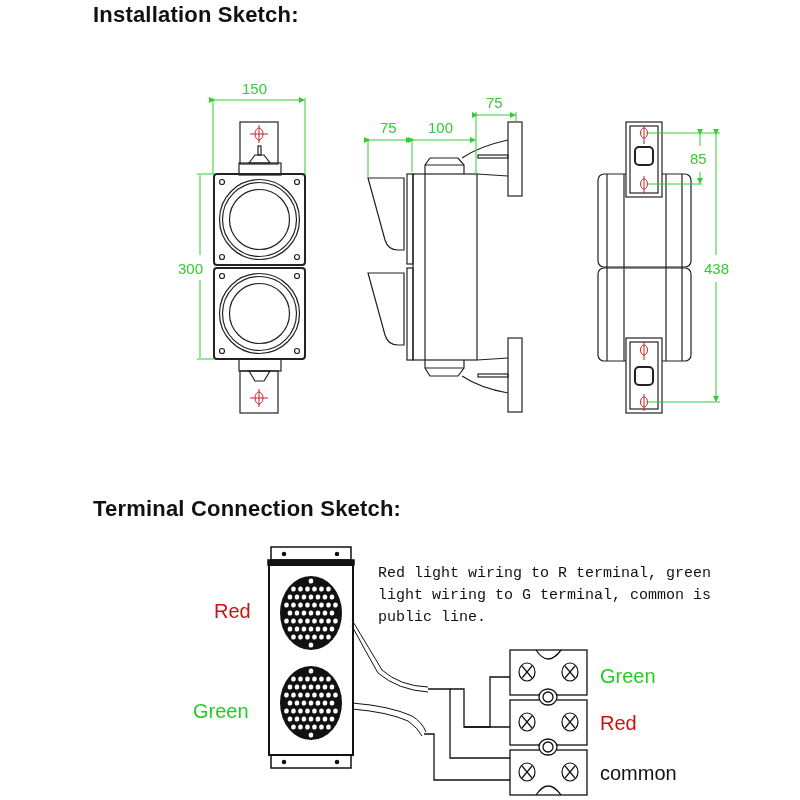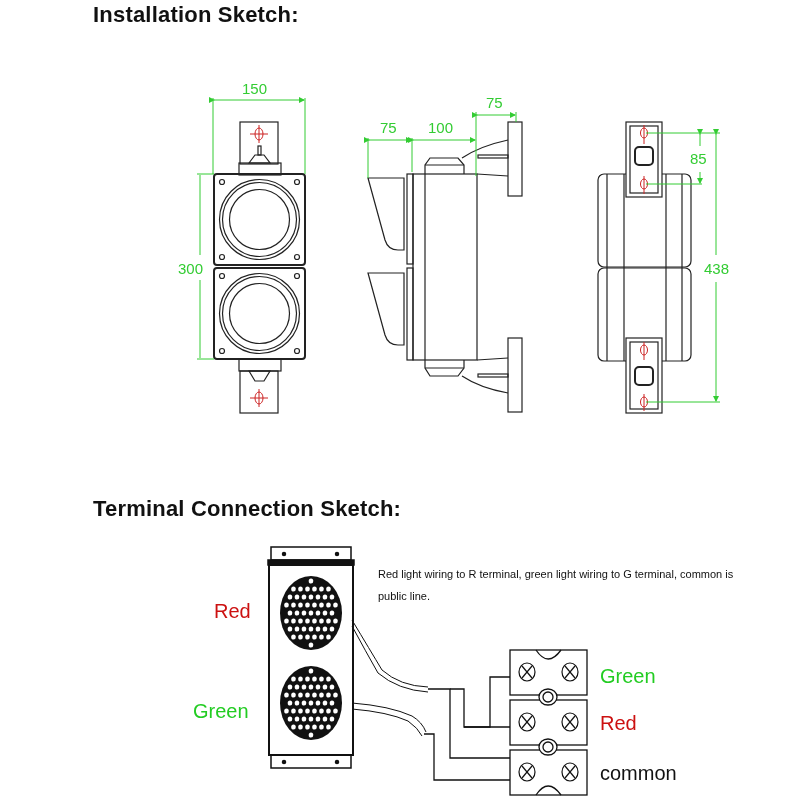--- a/index.html
+++ b/index.html
@@ -3,21 +3,21 @@
 <meta charset="utf-8">
 <style>
   html,body{margin:0;padding:0;background:#fff;}
   body{width:800px;height:800px;position:relative;overflow:hidden;font-family:"Liberation Sans",sans-serif;}
   .title{position:absolute;left:57px;font-weight:bold;font-size:22px;color:#111;letter-spacing:0.2px;margin-left:36px;}
   #t1{top:2px;}
   #t2{top:496px;}
   svg{position:absolute;left:0;top:0;}
   .dim{fill:#33cc33;font-family:"Liberation Sans",sans-serif;font-size:15px;}
   .lbl{font-family:"Liberation Sans",sans-serif;font-size:20px;}
-  .note{position:absolute;left:378px;top:563px;font-size:11px;line-height:22px;color:#111;width:360px;}
+  .note{position:absolute;left:378px;top:563px;font-size:15px;line-height:22px;color:#111;width:360px;font-family:Liberation Mono, monospace;}
 </style>
 </head>
 <body>
 
 <div class="title" id="t1">Installation Sketch:</div>
 <div class="title" id="t2">Terminal Connection Sketch:</div>
 
 <svg width="800" height="800" viewBox="0 0 800 800">
   <defs>
     <marker id="arr" markerWidth="6" markerHeight="6" refX="5" refY="3" orient="auto">

